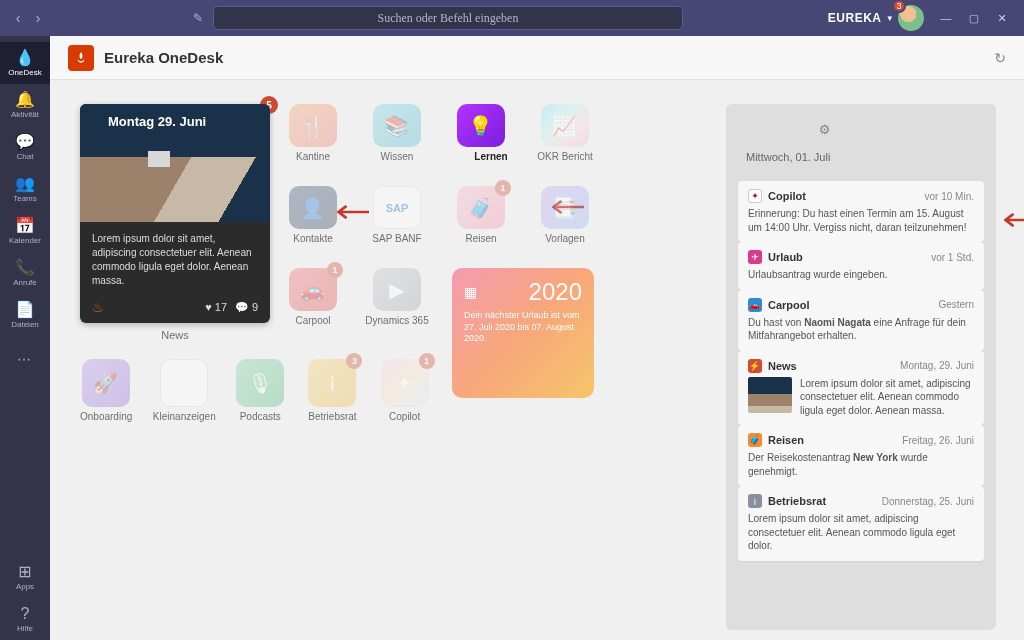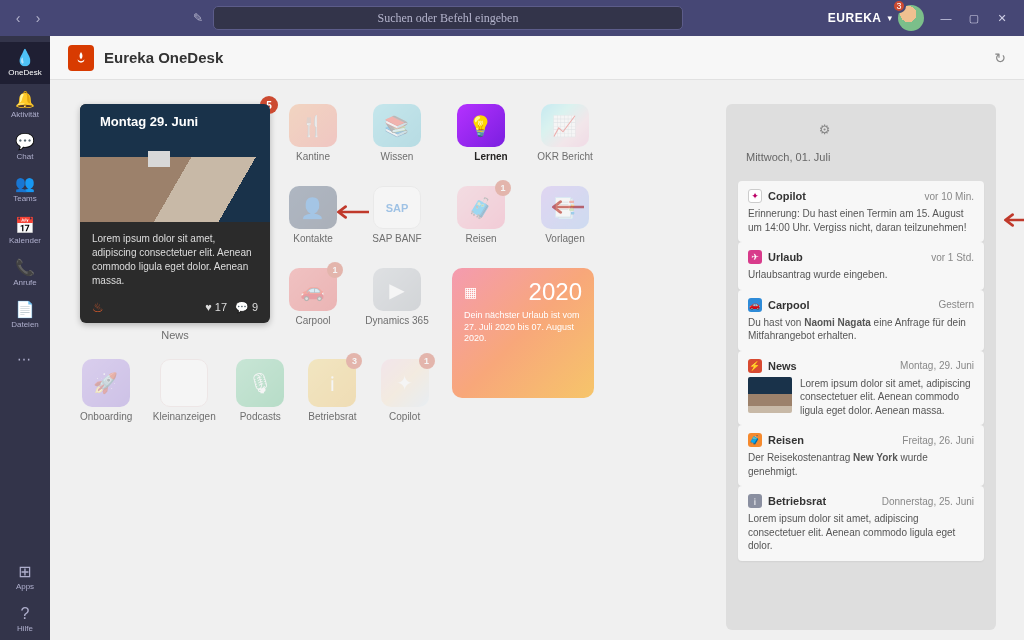--- a/index.html
+++ b/index.html
@@ -33,21 +33,21 @@
 .content { flex:1; display:flex; padding:24px 10px 10px 30px; gap:6px; overflow:hidden;}
 .tiles { flex:1; display:flex; gap:14px;}
 .tiles-left { width:190px; }
 .tiles-grid { flex:1; }
 
 
 .news-card { width:190px; background:#2b2b2b; border-radius:6px; color:#fff; position:relative; box-shadow:0 2px 6px rgba(0,0,0,0.25);}
 .news-badge { position:absolute; top:-8px; right:-8px; width:18px; height:18px; border-radius:50%; background:#cc4a31; color:#fff; font-size:10px; display:flex; align-items:center; justify-content:center; font-weight:600;}
 .news-img { width:100%; height:118px; background: linear-gradient(180deg,#19324a 0%,#19324a 45%, transparent 45%), linear-gradient(120deg,#9c816b 0 55%,#c8b9a7 55% 80%, #19324a 80%); border-radius:6px 6px 0 0; position:relative;}
 .news-img::after{content:"";position:absolute;left:36%;top:40%;width:22px;height:16px;background:#d8d8d8;}
-.news-date { position:absolute; top:10px; left:20px; font-size:13px; font-weight:600; }
+.news-date { position:absolute; top:10px; left:28px; font-size:13px; font-weight:600; }
 .news-body { padding:10px 12px 8px; font-size:10px; line-height:1.4; color:#ddd;}
 .news-foot { padding:4px 12px 8px; display:flex; align-items:center; gap:10px; font-size:11px; color:#ddd;}
 .news-fire { color:#d85b2c; font-size:13px;}
 .news-foot .right{ margin-left:auto; display:flex; gap:8px;}
 .tile-label { text-align:center; font-size:11px; color:#6e6e6e; margin-top:6px;}
 
 
 .grid { display:grid; grid-template-columns: repeat(4, 58px); grid-auto-rows: 58px; gap:24px 26px; position:relative;}
 .gcell { display:flex; flex-direction:column; align-items:center; width:58px;}
 .tile { width:48px; height:48px; border-radius:10px; display:flex; align-items:center; justify-content:center; font-size:20px; color:#fff; position:relative;}

